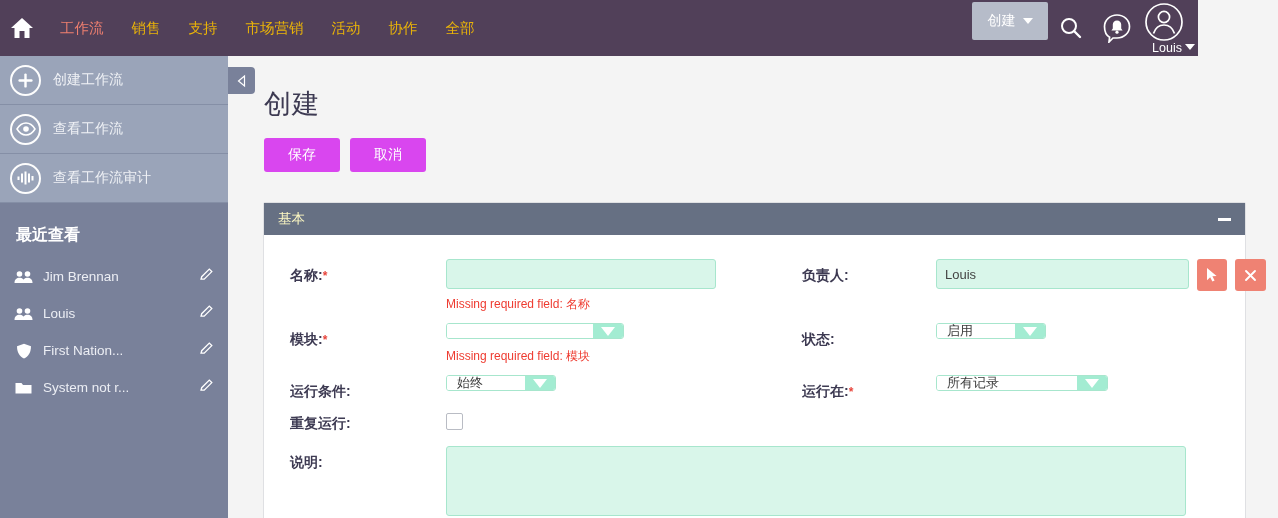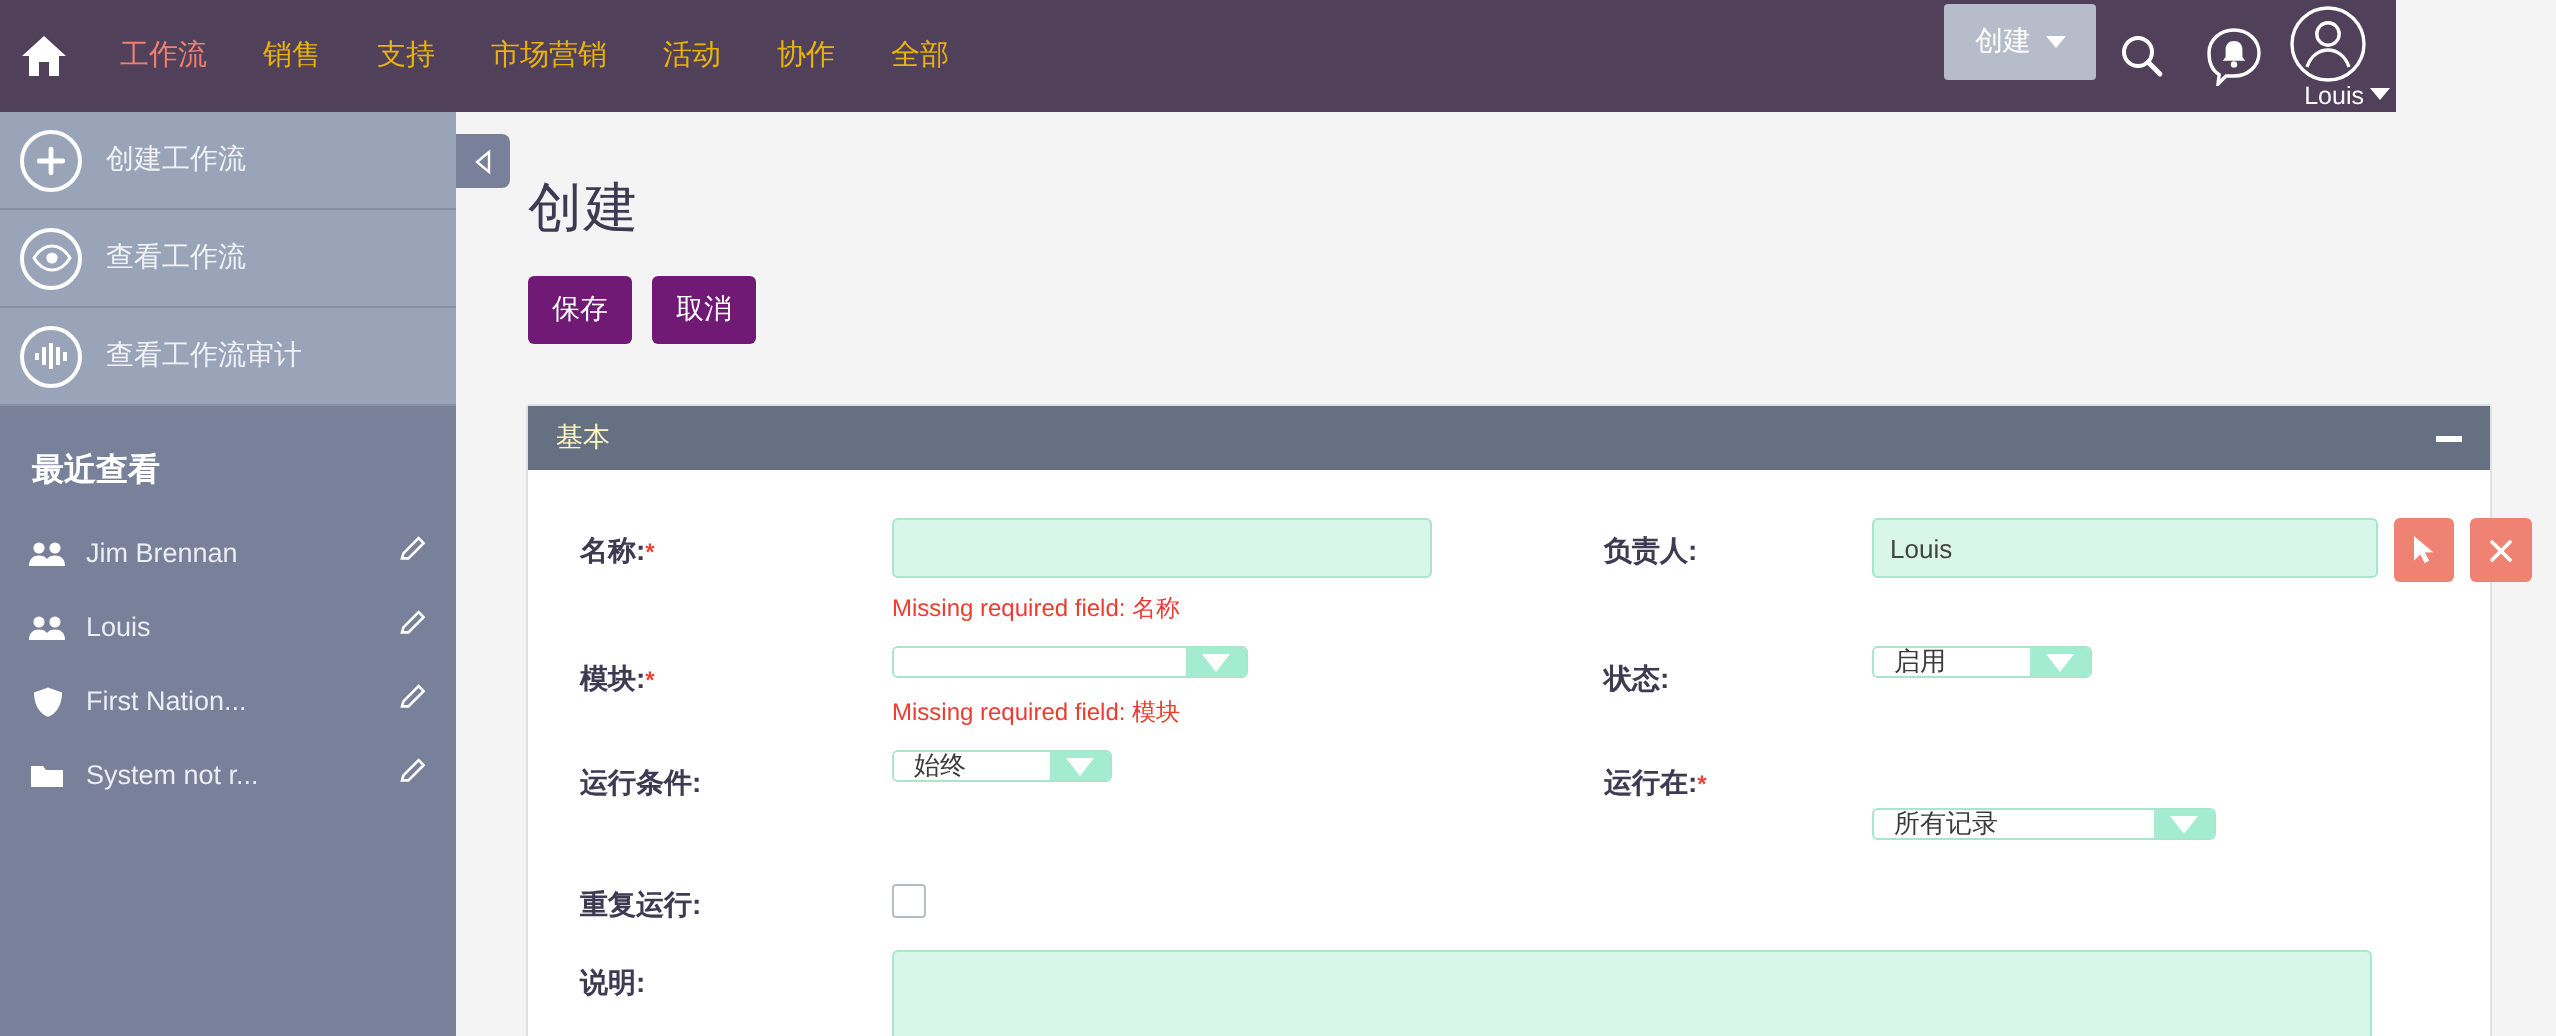--- a/index.html
+++ b/index.html
@@ -138,26 +138,26 @@
     background: #f4f4f4;
     overflow: hidden;
   }
   .page-title {
     color: #3d3a52; font-size: 27px;
     padding: 30px 0 0 36px;
     letter-spacing: 1px;
   }
   .btn-row { padding: 16px 0 0 36px; display: flex; gap: 10px; }
   .btn {
-    background: #701a75;
+    background: #d946ef;
     color: #fff;
     font-size: 14px;
     border: none;
     border-radius: 3px;
-    padding: 8px 12px;
+    padding: 8px 24px;
     cursor: pointer;
     font-family: inherit;
   }
 
   .panel {
     margin: 30px 32px 0 35px;
     background: #fff;
     border: 1px solid #dfe0e3;
     border-radius: 2px;
   }
@@ -493,21 +493,21 @@
           <div class="sel wide2">
             <div class="sel-val">始终</div>
             <div class="sel-arrow">
                 <span class="tri-down-white"></span>
               </div>
           </div>
         </div>
         <div class="flabel">
           <span>运行在:</span><span class="req">*</span>
         </div>
-        <div class="fcell" style="padding-bottom:14px;margin-top:29px;">
+        <div class="fcell" style="padding-bottom:14px;">
           <div class="sel wide">
             <div class="sel-val">所有记录</div>
             <div class="sel-arrow">
                 <span class="tri-down-white"></span>
               </div>
           </div>
         </div>
 
         <div class="flabel">重复运行:</div>
         <div class="fcell" style="padding-bottom:16px;">

